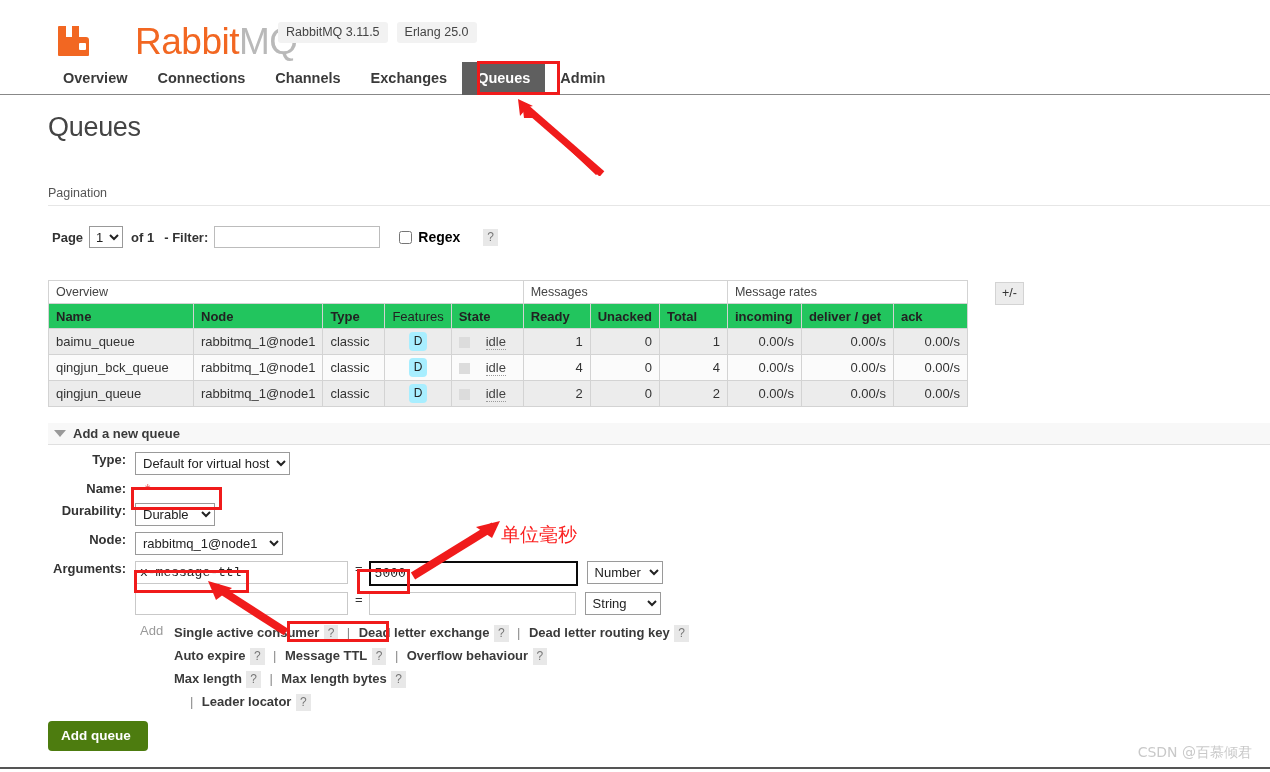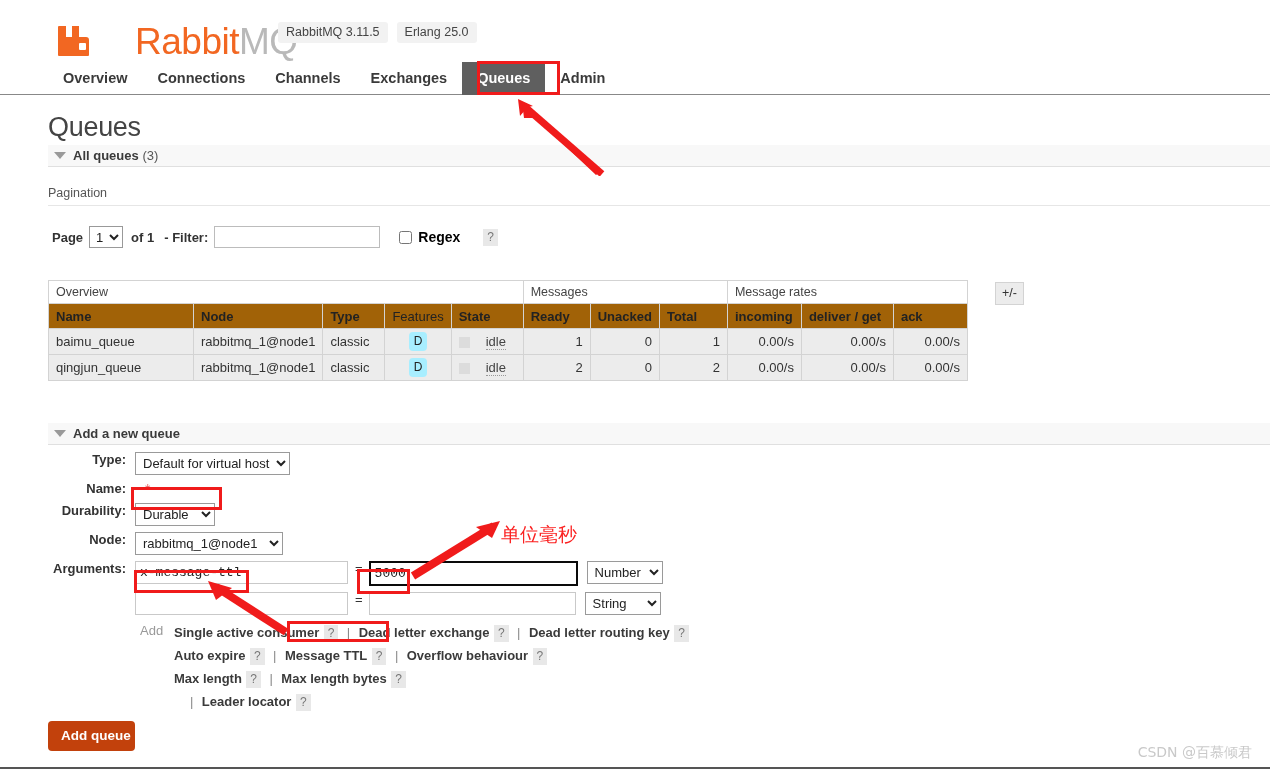--- a/index.html
+++ b/index.html
@@ -238,21 +238,21 @@
     height: 24px;
   }
   tr.group-row th {
     background: #fff;
     text-align: left;
     font-size: 12.5px;
     color: #444;
     height: 23px;
   }
   tr.head-row th {
-    background: #a16207;
+    background: #22c55e;
     text-align: left;
     font-weight: bold;
     font-size: 13px;
     color: #222;
     height: 25px;
   }
   tbody tr.odd td { background: #ececec; }
   tbody tr.even td { background: #fbfbfb; }
   td.qname {
     font-weight: bold;
@@ -390,27 +390,27 @@
   .psep {
     color: #888;
     font-size: 13px;
     margin: 0 4px;
   }
 
   
   .add-queue-btn {
     position: absolute;
     left: 48px; top: 721px;
-    background: #c2410c;
+    background: #4d7c0f;
     color: #fff;
     font-size: 13.5px;
     font-weight: bold;
     border: none;
     border-radius: 4px;
-    padding: 7px 4px 8px 13px;
+    padding: 7px 17px 8px 13px;
     cursor: pointer;
     font-family: "Liberation Sans", sans-serif;
   }
   .bottom-rule {
     position: absolute;
     left: 0; top: 767px;
     width: 1270px; height: 2px;
     background: #555;
   }
 
@@ -468,27 +468,20 @@
       <div class="nav-item">Channels</div>
       <div class="nav-item">Exchanges</div>
       <div class="nav-item active">Queues</div>
       <div class="nav-item">Admin</div>
     </div>
     <div class="nav-highlight"></div>
   </div>
 
   <div class="page-title">Queues</div>
 
-  <div class="section-bar" style="top:145px;">
-    <span class="caret"></span>
-    <span class="s-label">
-      <span>All queues</span>
-      <span class="count">(3)</span>
-    </span>
-  </div>
 
   <div class="pagination-label">Pagination</div>
   <div class="pagination-rule"></div>
 
   <div class="pagination-row">
     <span class="pg-text">Page</span>
     <select class="pg-select">
       <option>1</option>
     </select>
     <span class="of-text">of 1</span>
@@ -534,20 +527,37 @@
           <td class="state-cell">
             <span class="state-sq"></span><span class="state-txt">idle</span>
           </td>
           <td class="num">1</td>
           <td class="num">0</td>
           <td class="num">1</td>
           <td class="num">0.00/s</td>
           <td class="num">0.00/s</td>
           <td class="num">0.00/s</td>
         </tr>
+        <tr class="even">
+          <td class="qname">qingjun_bck_queue</td>
+          <td>rabbitmq_1@node1</td>
+          <td>classic</td>
+          <td class="center">
+            <span class="dbadge">D</span>
+          </td>
+          <td class="state-cell">
+            <span class="state-sq"></span><span class="state-txt">idle</span>
+          </td>
+          <td class="num">4</td>
+          <td class="num">0</td>
+          <td class="num">4</td>
+          <td class="num">0.00/s</td>
+          <td class="num">0.00/s</td>
+          <td class="num">0.00/s</td>
+        </tr>
         <tr class="odd">
           <td class="qname">qingjun_queue</td>
           <td>rabbitmq_1@node1</td>
           <td>classic</td>
           <td class="center">
             <span class="dbadge">D</span>
           </td>
           <td class="state-cell">
             <span class="state-sq"></span><span class="state-txt">idle</span>
           </td>

